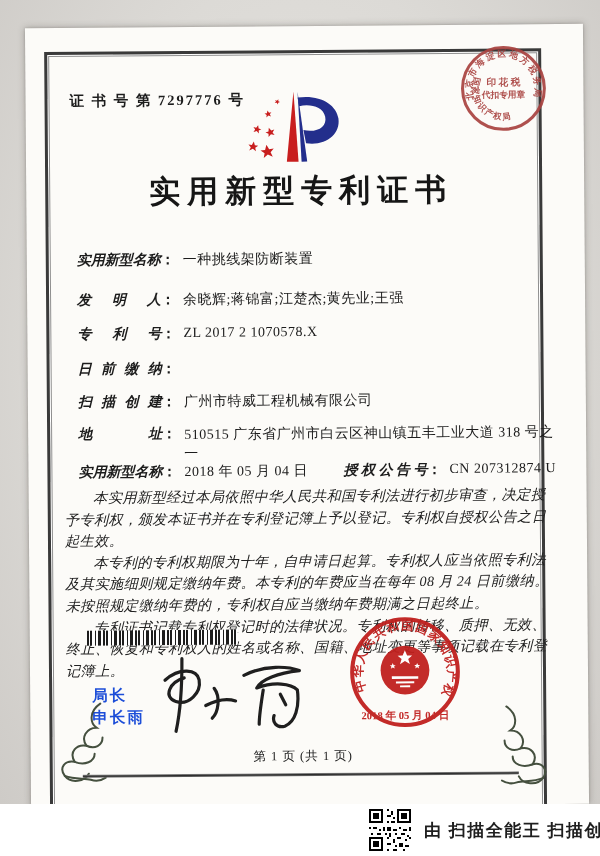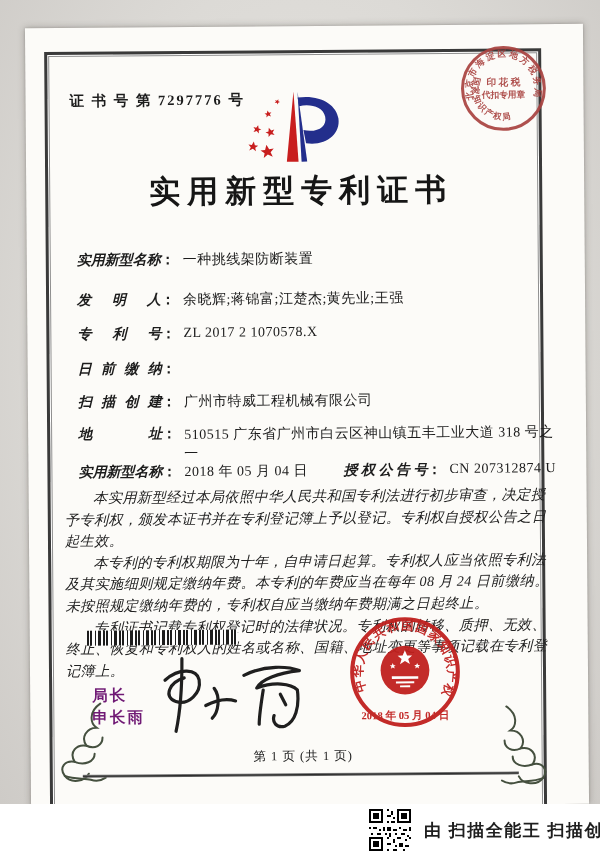--- a/index.html
+++ b/index.html
@@ -42,21 +42,21 @@
     margin:0;text-indent:2em;font-size:14.2px;line-height:21.6px;
     font-style:italic;letter-spacing:.4px;
   }
   .barcode{
     position:absolute;left:57px;top:603px;width:151px;height:15px;
     background:repeating-linear-gradient(90deg,
       #1c1c1c 0 2px,#fdfdfd 2px 3px,#1c1c1c 3px 5px,#fdfdfd 5px 8px,
       #1c1c1c 8px 9px,#fdfdfd 9px 11px,#1c1c1c 11px 14px,#fdfdfd 14px 16px);
   }
   .issuer-title,.issuer-name{
-    position:absolute;left:62px;font-size:15.5px;font-weight:700;color:#701a75;
+    position:absolute;left:62px;font-size:15.5px;font-weight:700;color:#1d4ed8;
     font-family:"Liberation Sans","DejaVu Sans",sans-serif;letter-spacing:2px;
   }
   .issuer-title{top:658px;}
   .issuer-name{top:680px;}
   .signature{position:absolute;left:120px;top:625px;width:160px;height:86px;}
   .seal{position:absolute;left:312px;top:588px;width:126px;height:126px;opacity:.95;}
   .rule-line{
     position:absolute;left:52px;top:747px;width:436px;height:3px;
     background:linear-gradient(180deg,#9a9a9a 0%,#2b2b2b 50%,#6d6d6d 100%);
   }

